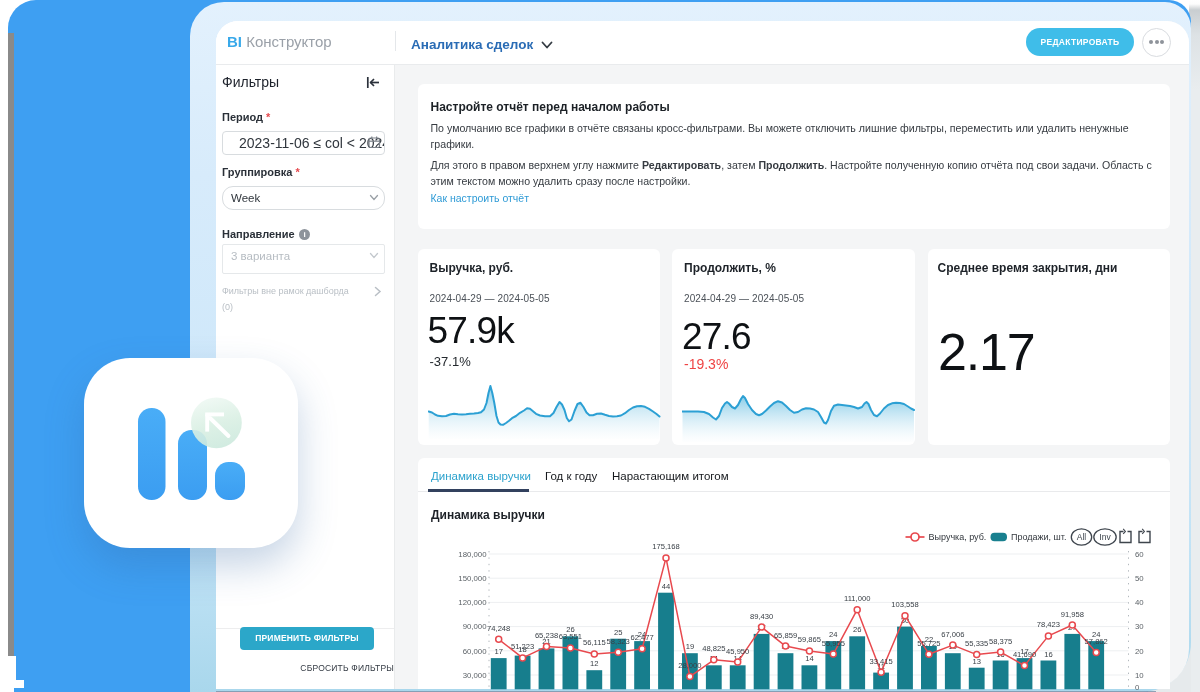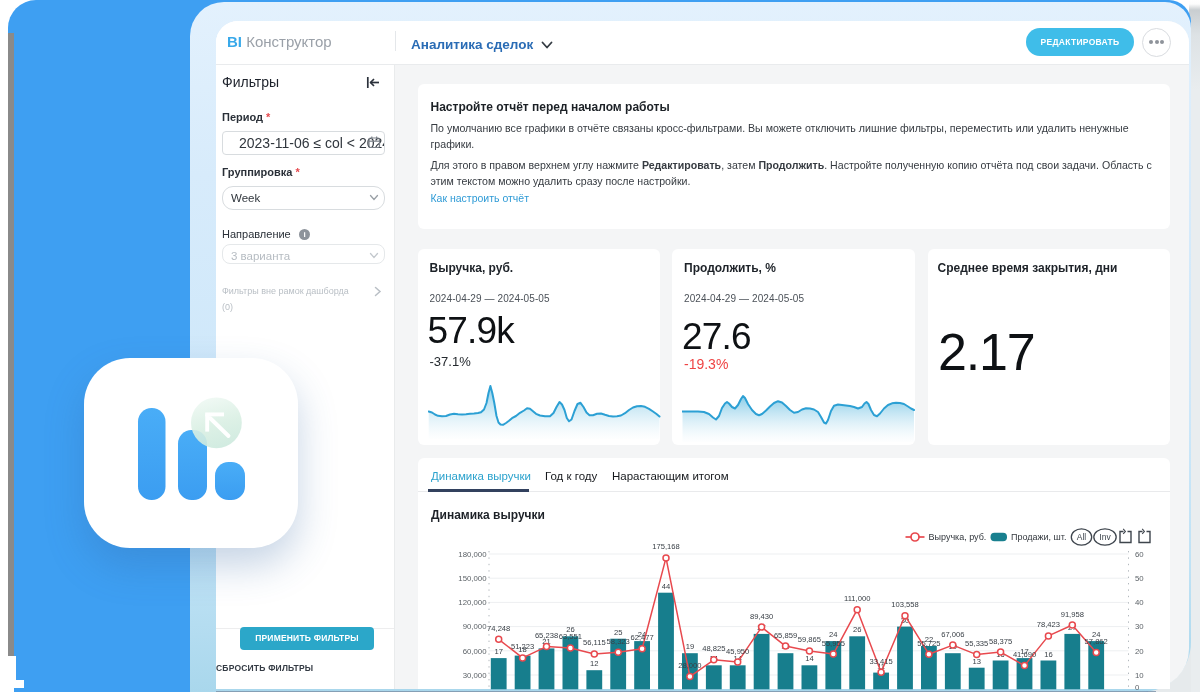--- a/index.html
+++ b/index.html
@@ -59,36 +59,36 @@
   <line x1="3.8" y1="0.5" x2="3.8" y2="3" stroke="#7c828a" stroke-width="1.2"></line>
   <line x1="8.6" y1="0.5" x2="8.6" y2="3" stroke="#7c828a" stroke-width="1.2"></line>
 </svg>
 
 <div class="abs" style="left:222px;top:167px;font-size:11px;font-weight:bold;color:#2a3038">Группировка<span style="color:#e5484d"> *</span></div>
 <div class="abs" style="left:222px;top:186px;width:163px;height:23.5px;border:1px solid #d8dcdf;border-radius:11px;background:#fff;font-size:11.5px;color:#30363d;line-height:22px;padding-left:8px">Week</div>
 <svg class="abs" style="left:369px;top:194px" width="10" height="8">
     <path d="M1.5 1.5 L5 5.5 L8.5 1.5" fill="none" stroke="#9aa0a6" stroke-width="1.3" stroke-linecap="round"></path>
   </svg>
 
-<div class="abs" style="left:222px;top:229.4px;font-size:11px;font-weight:normal;color:#2a3038">Направление</div>
+<div class="abs" style="left:222px;top:229.4px;font-size:11px;font-weight:bold;color:#2a3038">Направление</div>
 <div class="abs" style="left:299px;top:228.5px;width:11px;height:11px;border-radius:50%;background:#8d939b;color:#fff;font-size:8px;font-weight:bold;text-align:center;line-height:11px">i</div>
-<div class="abs" style="left:222px;top:244px;width:163px;height:20px;border:1px solid #e5e8ea;border-radius:8px;background:#fff;font-size:11.5px;color:#b6bcc2;line-height:22px;padding-left:8px">3 варианта</div>
+<div class="abs" style="left:222px;top:244px;width:163px;height:30px;border:1px solid #e5e8ea;border-radius:2px;background:#fff;font-size:11.5px;color:#b6bcc2;line-height:22px;padding-left:8px">3 варианта</div>
 <svg class="abs" style="left:369px;top:252px" width="10" height="8">
     <path d="M1.5 1.5 L5 5.5 L8.5 1.5" fill="none" stroke="#c3c8cd" stroke-width="1.3" stroke-linecap="round"></path>
   </svg>
 
 <div class="abs" style="left:222px;top:286.5px;font-size:9px;color:#b9bfc5">Фильтры вне рамок дашборда</div>
 <svg class="abs" style="left:374px;top:286px" width="8" height="11">
     <path d="M1.5 1.5 L6 5.5 L1.5 9.5" fill="none" stroke="#b9bfc5" stroke-width="1.5" stroke-linecap="round"></path>
   </svg>
 <div class="abs" style="left:222px;top:302.5px;font-size:9px;color:#b9bfc5">(0)</div>
 
 <div class="abs" style="left:216px;top:627.5px;width:178px;height:1px;background:#ededee"></div>
 <div class="abs" style="left:240px;top:626.5px;width:134px;height:23px;border-radius:4px;background:#2ba7c9;color:#ffffff;font-size:8.5px;font-weight:bold;letter-spacing:.2px;text-align:center;line-height:23px">ПРИМЕНИТЬ ФИЛЬТРЫ</div>
-<div class="abs" style="left:216px;top:664px;width:178px;text-align:left;font-size:8.5px;font-weight:bold;letter-spacing:.2px;color:#343b44">СБРОСИТЬ ФИЛЬТРЫ</div>
+<div class="abs" style="left:216px;top:664px;width:178px;text-align:right;font-size:8.5px;font-weight:normal;letter-spacing:.2px;color:#343b44">СБРОСИТЬ ФИЛЬТРЫ</div>
 
 <div class="abs" style="left:417.5px;top:83.5px;width:752px;height:145px;background:#ffffff;border-radius:6px"></div>
 <div class="abs" style="left:430.5px;top:101.2px;font-size:12px;font-weight:bold;color:#1c2126">Настройте отчёт перед началом работы</div>
 <div class="abs" style="left:430.5px;top:120px;font-size:10.6px;line-height:16.3px;color:#363b41;white-space:normal;width:720px">По умолчанию все графики в отчёте связаны кросс-фильтрами. Вы можете отключить лишние фильтры, переместить или удалить ненужные<br>графики.</div>
 <div class="abs" style="left:430.5px;top:157px;font-size:10.6px;line-height:16.3px;color:#363b41;white-space:normal;width:730px">Для этого в правом верхнем углу нажмите <b>Редактировать</b>, затем <b>Продолжить</b>. Настройте полученную копию отчёта под свои задачи. Область с<br>этим текстом можно удалить сразу после настройки.</div>
 <div class="abs" style="left:430.5px;top:193px;font-size:10.5px;color:#2f9bd6">Как настроить отчёт</div>
 
 <div class="abs" style="left:418px;top:248.5px;width:242px;height:196px;background:#ffffff;border-radius:6px"></div>
 <div class="abs" style="left:671.5px;top:248.5px;width:243px;height:196px;background:#ffffff;border-radius:6px"></div>
 <div class="abs" style="left:927.5px;top:248.5px;width:242.5px;height:196px;background:#ffffff;border-radius:6px"></div>

